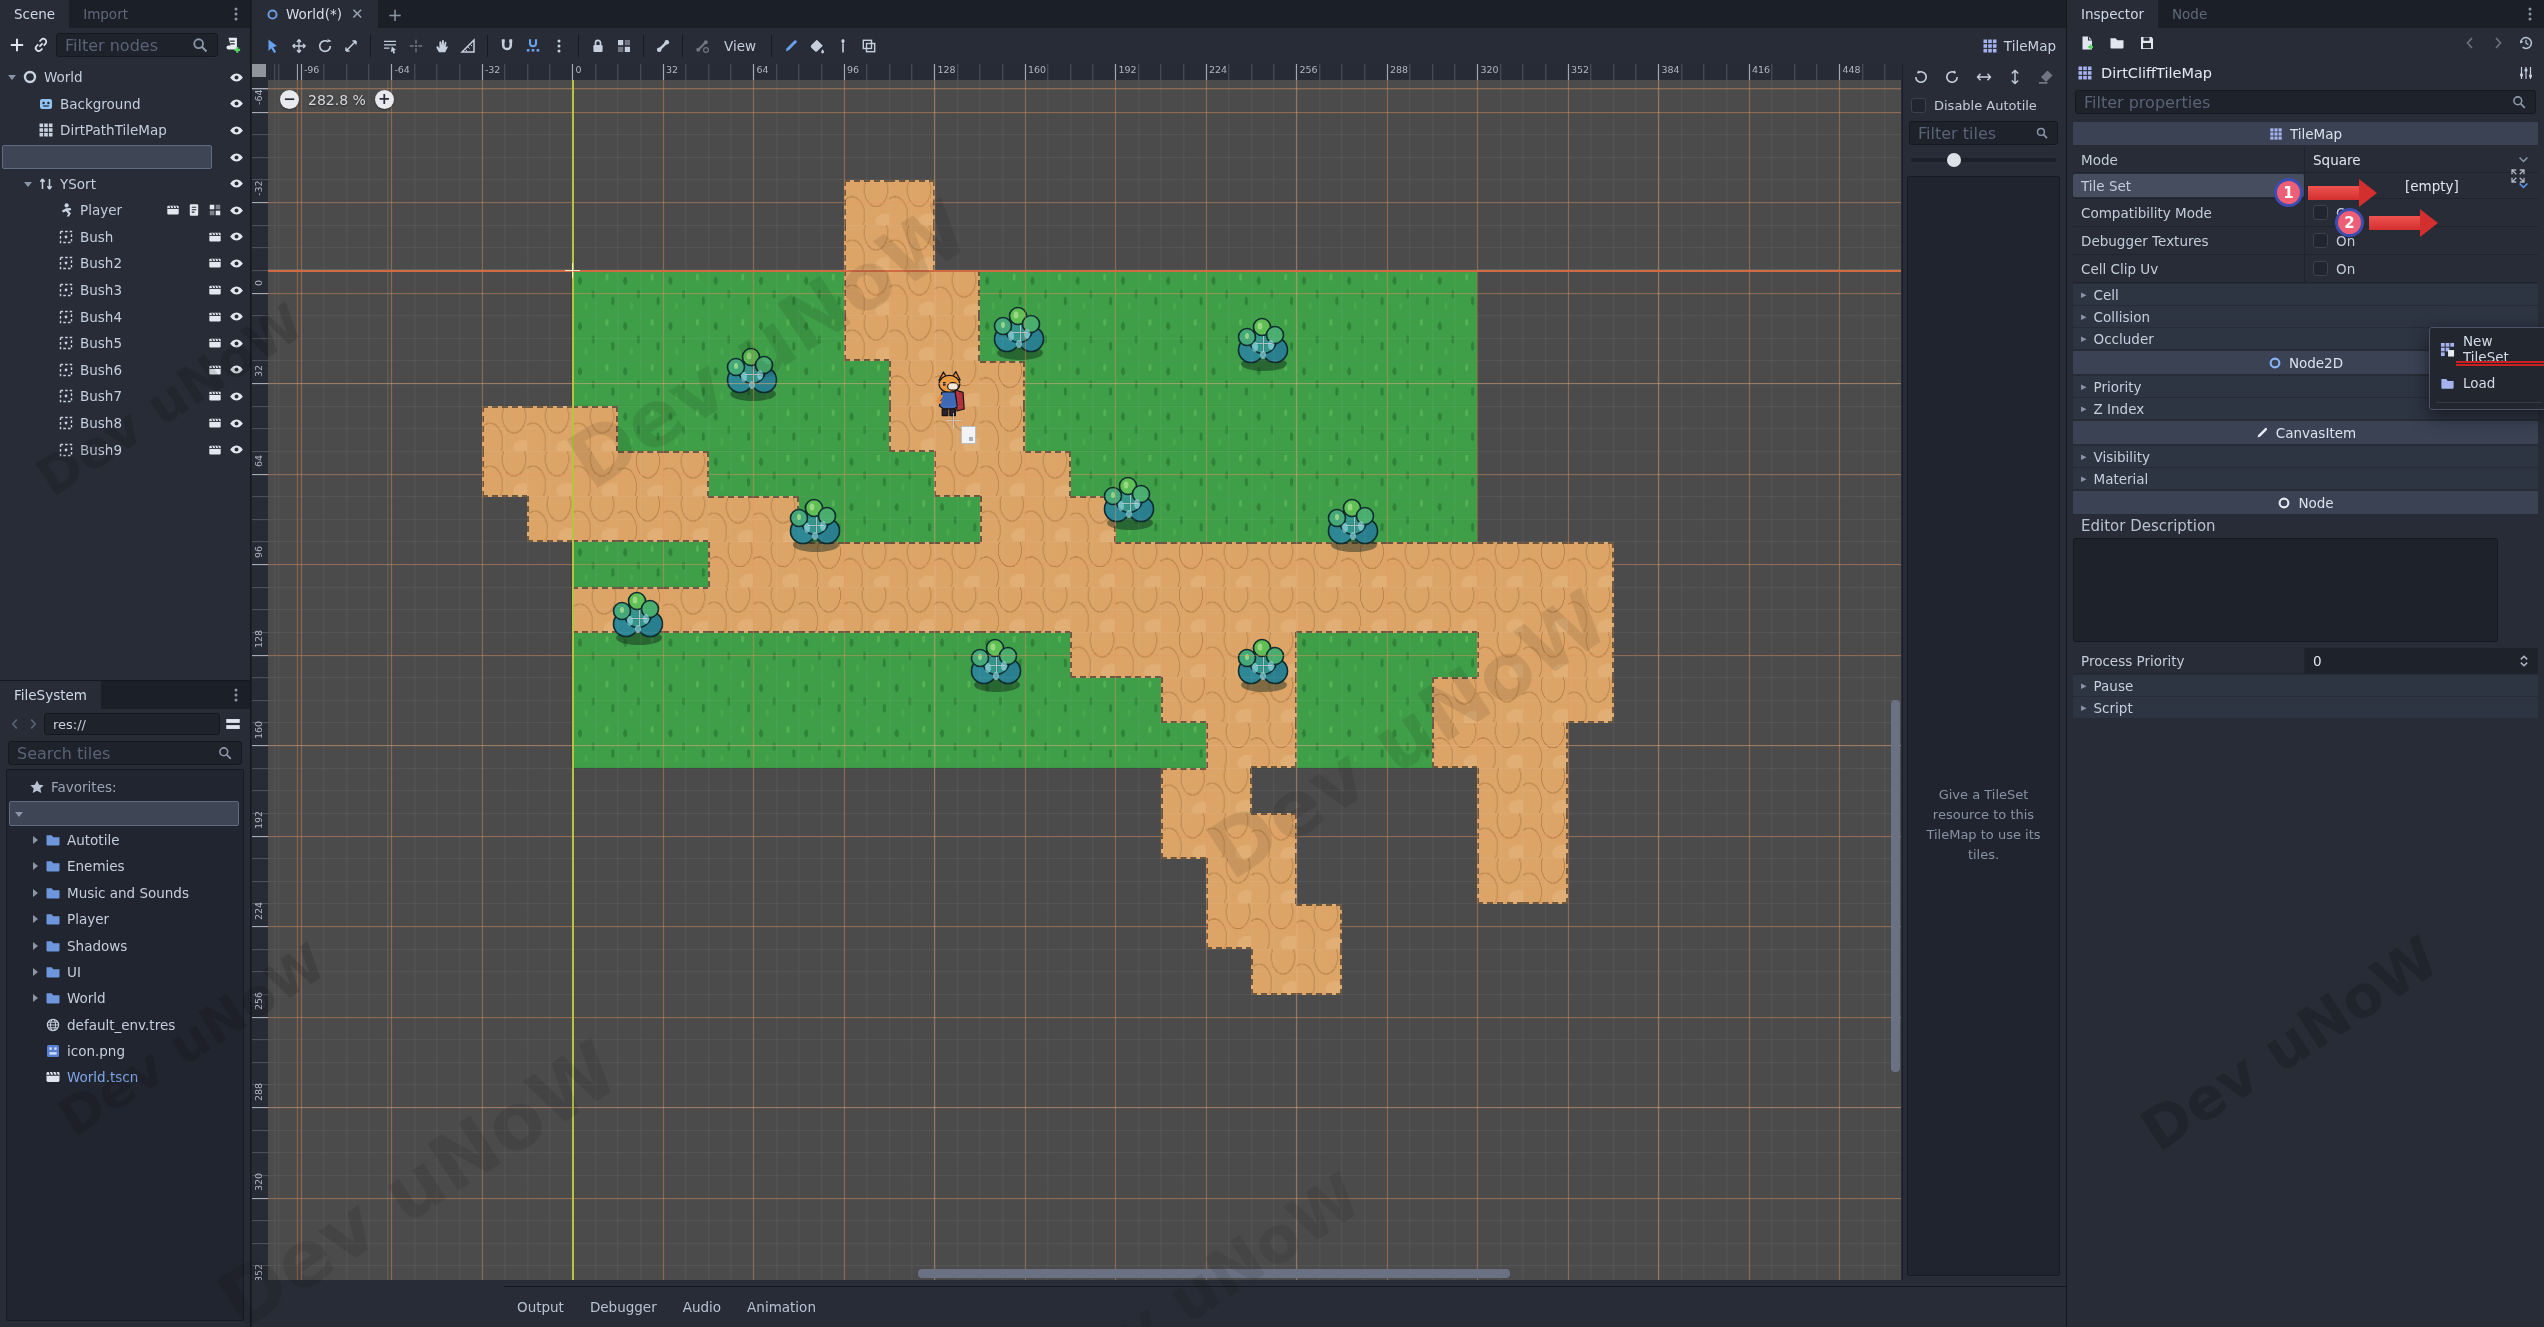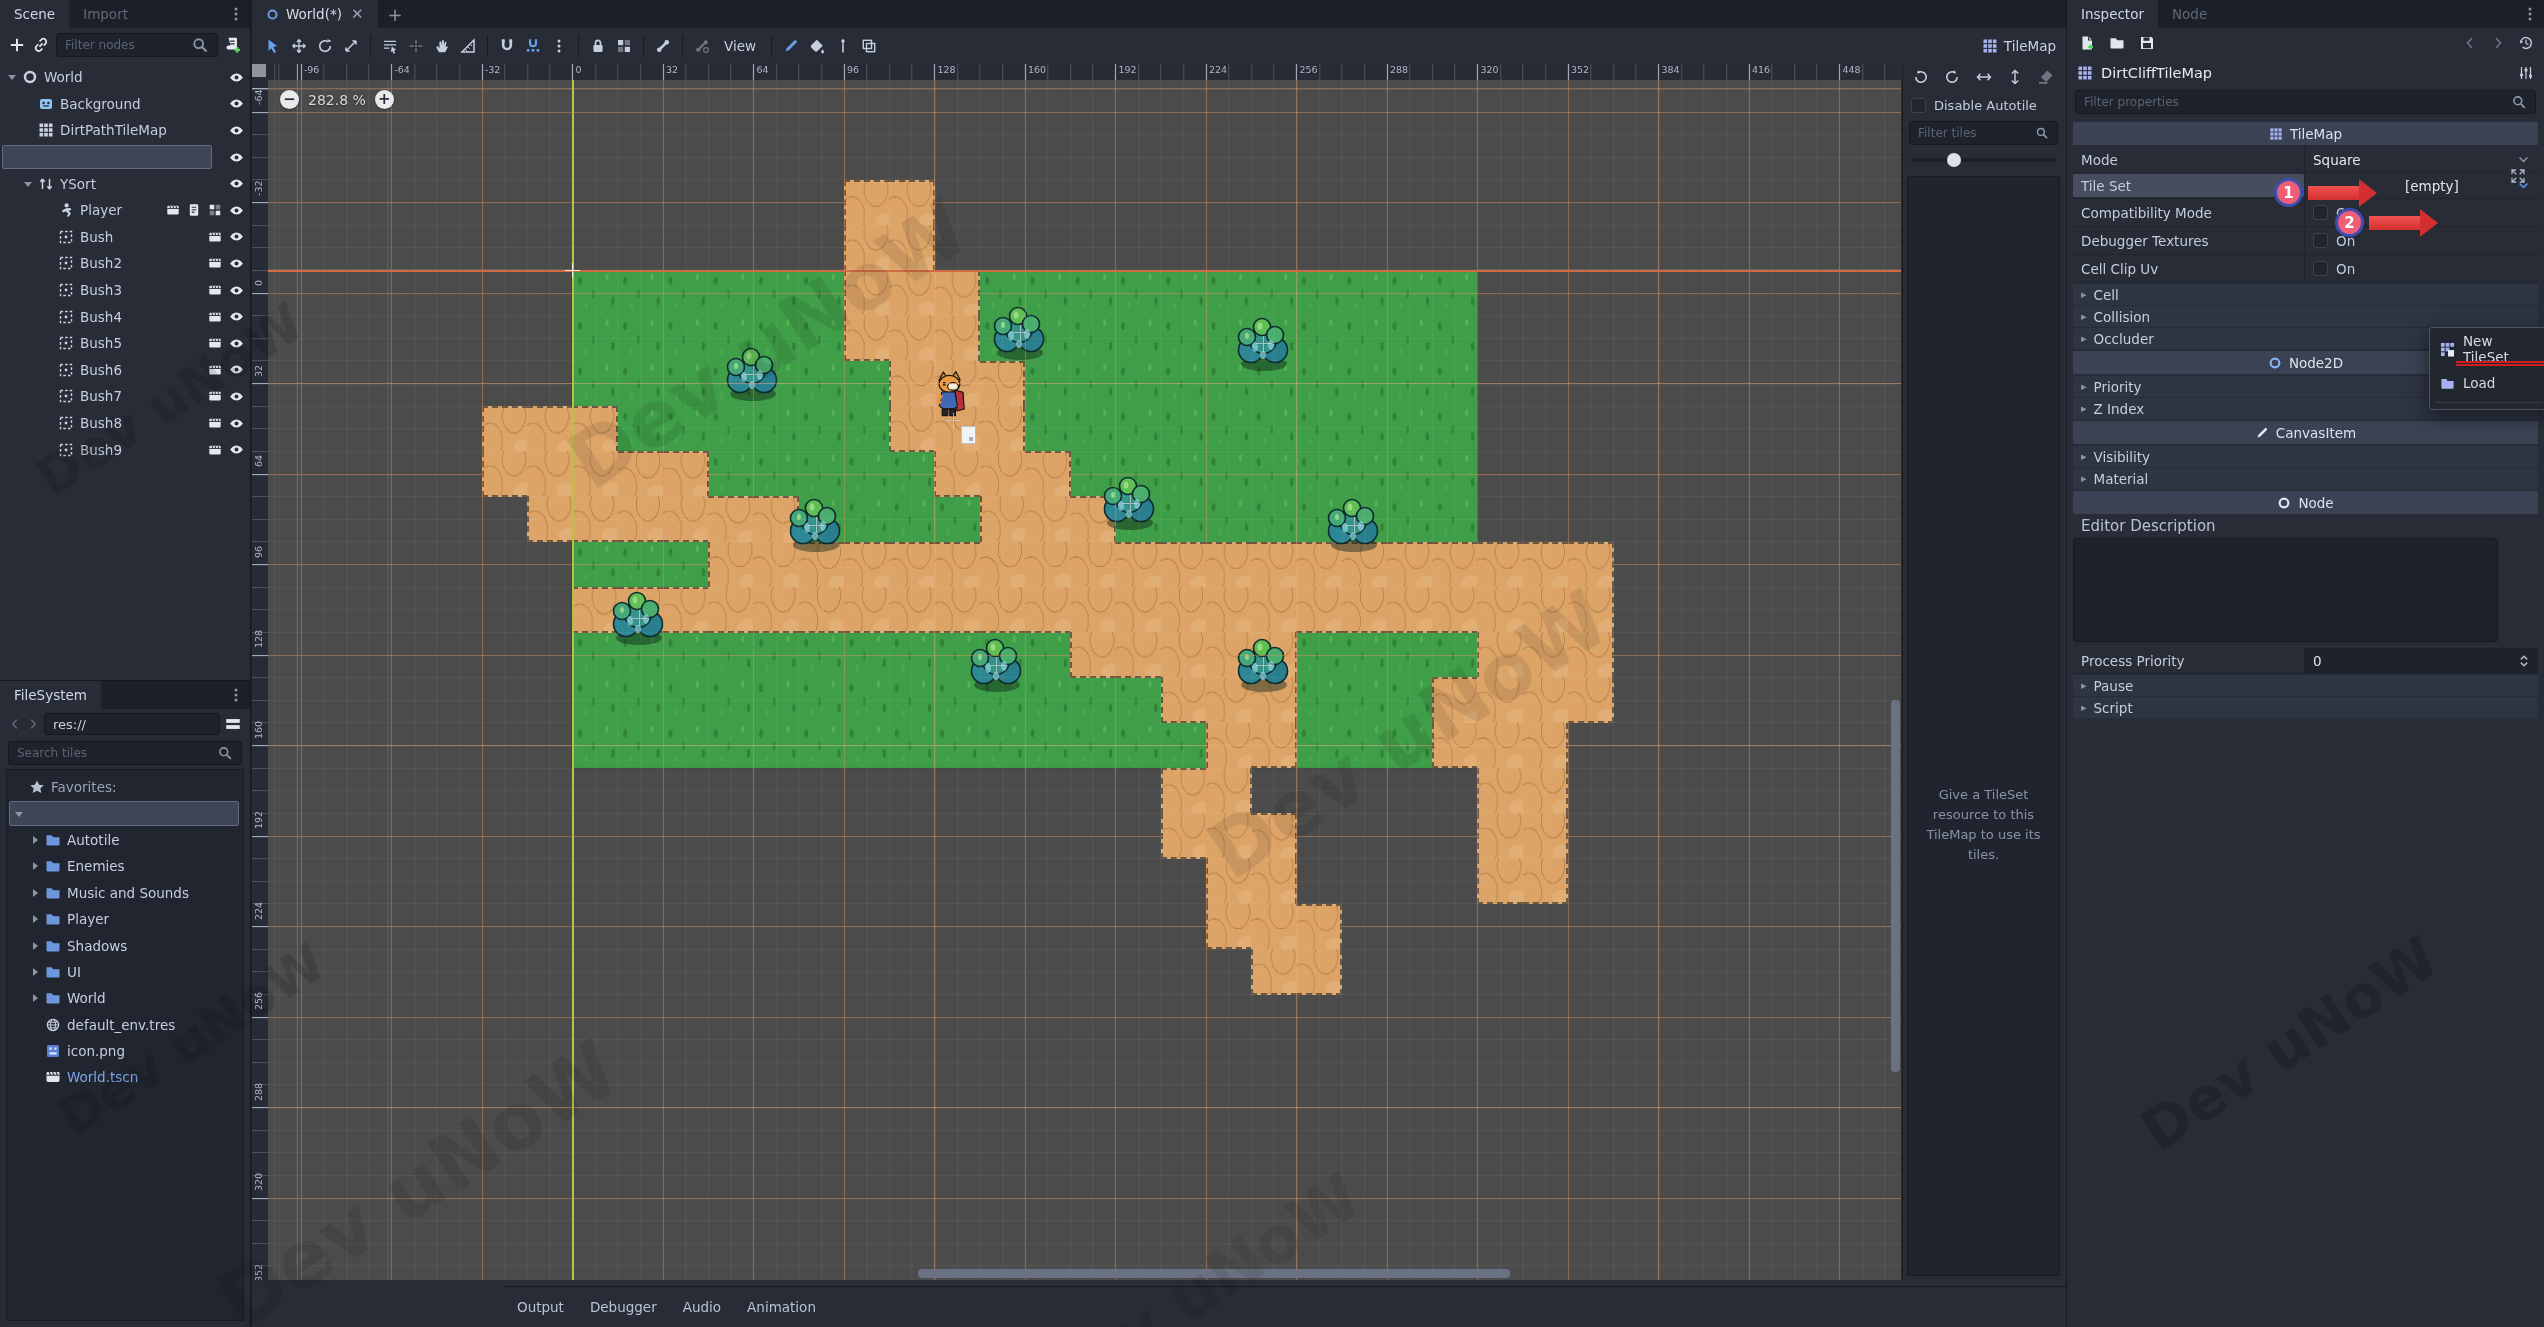--- a/index.html
+++ b/index.html
@@ -10,21 +10,21 @@
   .ic { display:inline-flex; width:16px; height:16px; flex:none; align-items:center; justify-content:center; }
   .ic svg { width:100%; height:100%; display:block; }
   .dim { opacity:.45; }
   .sep-v { width:1px; height:22px; background:#161a22; margin:0 6px; }
   .tabbar { display:flex; align-items:stretch; background:#1b1f28; height:28px; position:relative; }
   .tab { display:flex; align-items:center; gap:7px; padding:0 14px; color:#5f6878; font-size:13.5px; }
   .tab.active { background:#272c36; color:#cfd8e6; }
   .dots-v { position:absolute; right:6px; top:6px; color:#8b95a6; }
   .field { background:#1d222b; border:1px solid #141821; border-radius:3px; color:#c9d2e0;
            display:flex; align-items:center; padding:0 8px; }
-  .field .ph { color:#5a6376; font-size:12px; flex:1; }
+  .field .ph { color:#5a6376; font-size:16px; flex:1; }
   .chk { width:15px; height:15px; border-radius:3px; background:#20252f; border:1px solid #3a4250; flex:none; }
 
   
   #left-dock { position:absolute; left:0; top:0; width:251px; height:680px; background:#272c36; border-right:1px solid #15181f; }
   #scene-toolbar { display:flex; align-items:center; gap:6px; padding:5px 8px 5px 8px; height:34px; }
   #scene-toolbar .ic { color:#dfe5ee; width:18px; height:18px; }
   #scene-filter { flex:1; height:24px; }
   .tree { position:relative; }
   .trow { display:flex; align-items:center; height:26.6px; position:relative; padding-left:8px; }
   .trow .lbl { font-size:13.5px; color:#c5cede; white-space:nowrap; flex:1; overflow:hidden; }

